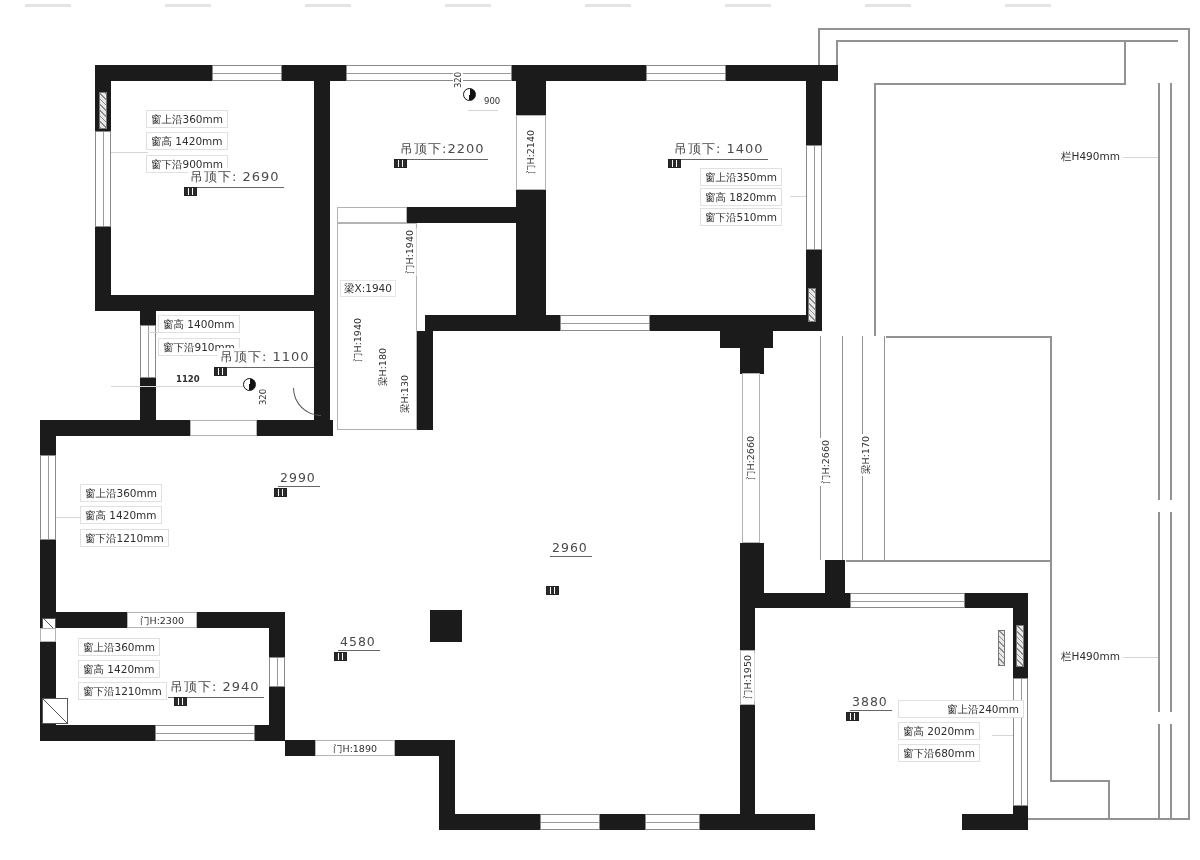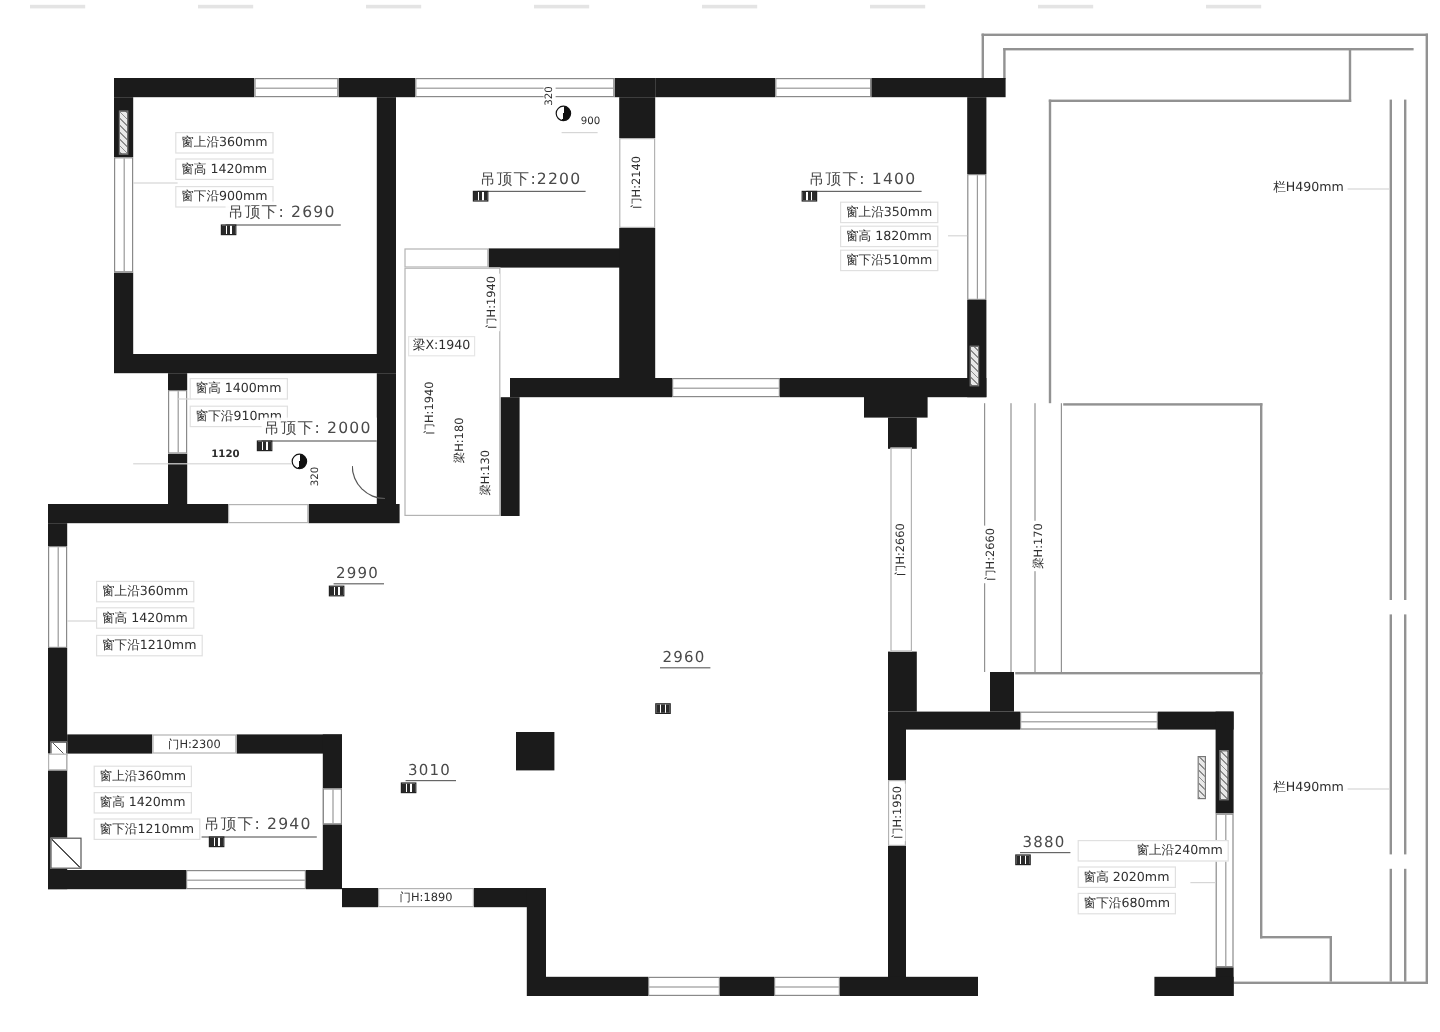--- a/index.html
+++ b/index.html
@@ -206,39 +206,39 @@
   <span class="vlab" style="left:531px;top:152px;">门H:2140</span>
 
   <span class="ceil" style="left:672px;top:140px;">吊顶下: 1400</span>
   <i class="ci" style="left:668px;top:159px;"></i>
   <span class="row" style="left:700px;top:168px;">窗上沿350mm</span>
   <span class="row" style="left:700px;top:188px;">窗高 1820mm</span>
   <span class="row" style="left:700px;top:208px;">窗下沿510mm</span>
 
   <span class="row" style="left:158px;top:315px;">窗高 1400mm</span>
   <span class="row" style="left:158px;top:338px;">窗下沿910mm</span>
-  <span class="ceil" style="left:218px;top:348px;">吊顶下: 2000</span>
+  <span class="ceil" style="left:218px;top:348px;">吊顶下: 1100</span>
   <i class="ci" style="left:214px;top:367px;"></i>
   <span class="tiny" style="left:176px;top:374px;font-weight:bold;">1120</span>
   <span class="tinyv" style="left:263px;top:397px;">320</span>
 
   <span class="vlab" style="left:410px;top:252px;">门H:1940</span>
   <span class="lab" style="left:340px;top:280px;border:1px solid #e6e6e6;">梁X:1940</span>
   <span class="vlab" style="left:358px;top:340px;">门H:1940</span>
   <span class="vlab" style="left:383px;top:367px;">梁H:180</span>
   <span class="vlab" style="left:405px;top:394px;">梁H:130</span>
 
   <span class="num" style="left:278px;top:470px;">2990</span>
   <i class="ci" style="left:274px;top:488px;"></i>
   <span class="row" style="left:80px;top:484px;">窗上沿360mm</span>
   <span class="row" style="left:80px;top:506px;">窗高 1420mm</span>
   <span class="row" style="left:80px;top:529px;">窗下沿1210mm</span>
   <span class="num" style="left:550px;top:540px;">2960</span>
   <i class="ci" style="left:546px;top:586px;"></i>
-  <span class="num" style="left:338px;top:634px;">3010</span>
+  <span class="num" style="left:338px;top:634px;">4580</span>
   <i class="ci" style="left:334px;top:652px;"></i>
 
   <span class="dlab" style="left:127px;top:612px;width:70px;height:16px;line-height:15px;">门H:2300</span>
   <span class="row" style="left:78px;top:638px;">窗上沿360mm</span>
   <span class="row" style="left:78px;top:660px;">窗高 1420mm</span>
   <span class="row" style="left:78px;top:682px;">窗下沿1210mm</span>
   <span class="ceil" style="left:168px;top:678px;">吊顶下: 2940</span>
   <i class="ci" style="left:174px;top:697px;"></i>
 
   <span class="dlab" style="left:315px;top:740px;width:80px;height:16px;line-height:15px;">门H:1890</span>

